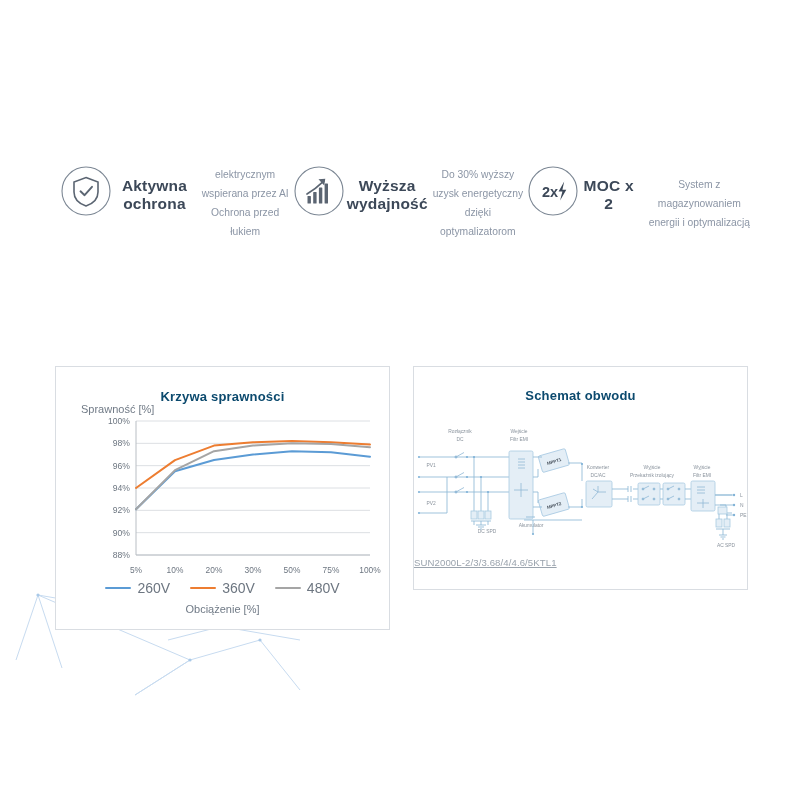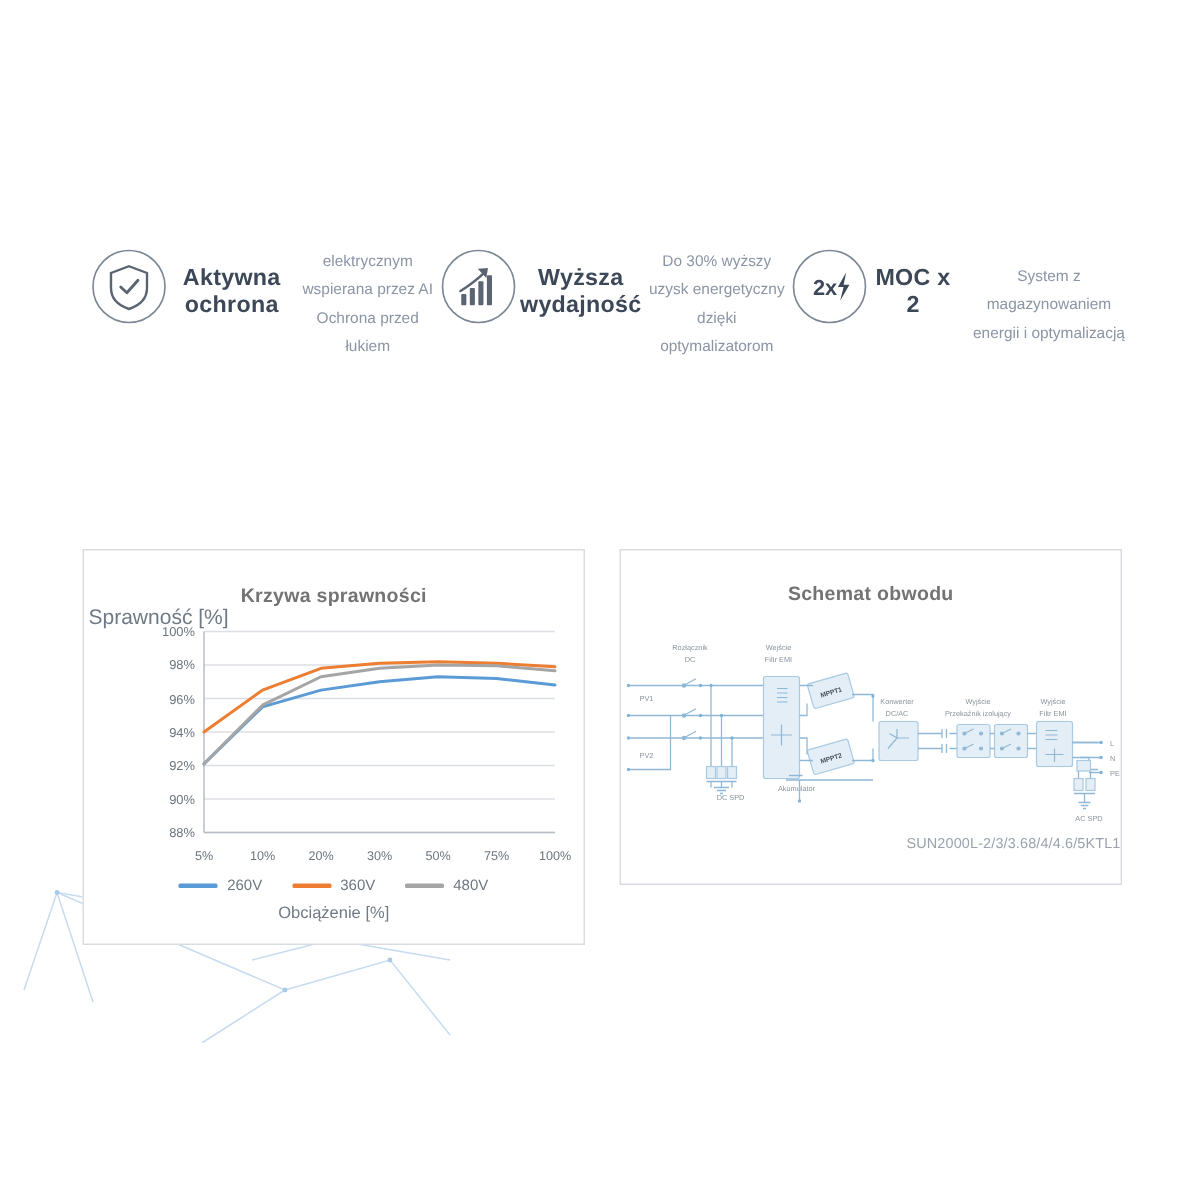--- a/index.html
+++ b/index.html
@@ -68,31 +68,31 @@
   }
   #card-chart   { left: 55px;  top: 366px; width: 335px; height: 264px; }
   #card-diagram { left: 413px; top: 366px; width: 335px; height: 224px; }
 
   .card-title {
     position: absolute;
     left: 0; right: 0;
     text-align: center;
     font-size: 13px;
     font-weight: bold;
-    color: #737373;
+    color: #0c4a6e;
     letter-spacing: .2px;
   }
   #card-chart .card-title   { top: 22px; }
   #card-diagram .card-title { top: 21px; }
 
   
   .axis-label-y {
     position: absolute;
-    left: 3px; top: 36px;
-    font-size: 14px;
+    left: 25px; top: 36px;
+    font-size: 11px;
     color: #707a86;
   }
   .axis-label-x {
     position: absolute;
     left: 0; right: 0; bottom: 14px;
     text-align: center;
     font-size: 11px;
     color: #707a86;
   }
   .plot {
@@ -121,31 +121,32 @@
   .legend {
     position: absolute;
     left: 0; right: 0; bottom: 33px;
     display: flex;
     justify-content: center;
     gap: 20px;
     z-index: 4;
   }
   .legend-item { display: flex; align-items: center; gap: 6px; }
   .legend-swatch { width: 26px; height: 2.6px; border-radius: 1px; }
-  .legend-label { font-size: 10px; color: #6d7681; }
+  .legend-label { font-size: 14px; color: #6d7681; }
 
   
   .diagram-svg { position: absolute; left: 0; top: 40px; }
   .model-no {
     position: absolute;
     left: 0; right: 0; bottom: 21px;
-    text-align: right;
+    text-align: left;
     font-size: 9.6px;
     color: #9aa3ad;
     letter-spacing: .1px;
+    text-decoration: underline;
   }
 </style>
 </head>
 <body>
 
 <div id="page">
 
   <svg class="deco" viewBox="0 0 800 800" xmlns="http://www.w3.org/2000/svg">
     <g fill="none" stroke="#c7dbf0" stroke-width="1">
       <polyline points="16,660 38,595 62,668"></polyline>

